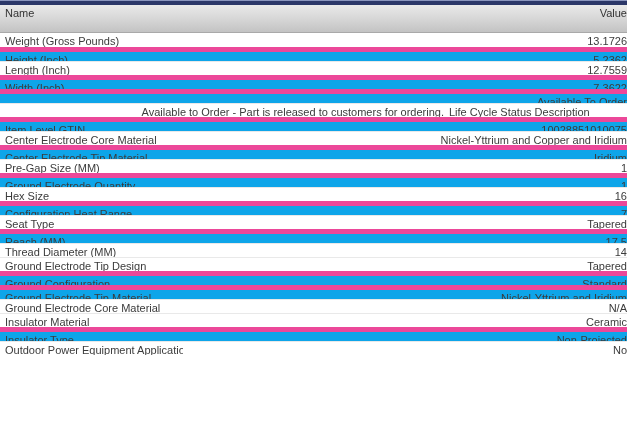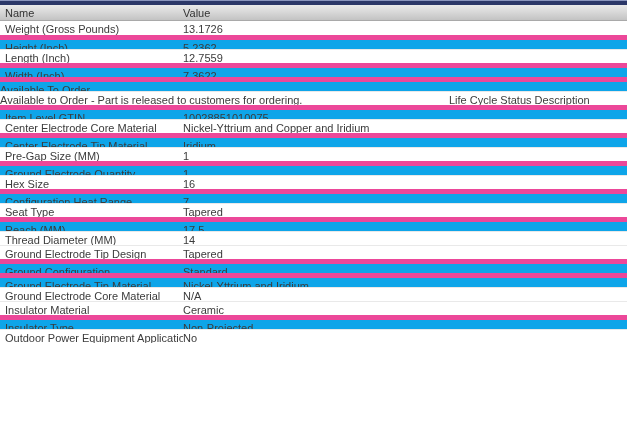--- a/index.html
+++ b/index.html
@@ -14,21 +14,21 @@
   .grid {
     width: 627px;
     background: #ffffff;
   }
   .accent-bar {
     height: 5px;
     background: linear-gradient(to bottom, #8a95bd 0px, #8a95bd 1px, #2b3768 1px, #2b3768 100%);
   }
   .grid-header {
     display: flex;
-    height: 16px;
+    height: 28px;
     background: linear-gradient(to bottom, #e9e9e9 0%, #d9d9d9 45%, #c3c3c3 100%);
     border-bottom: 1px solid #a9a9a9;
     box-sizing: border-box;
   }
   .grid-header .cell {
     font-size: 11px;
     line-height: 16px;
     color: #333333;
     cursor: default;
   }
@@ -38,20 +38,21 @@
     overflow: hidden;
   }
   .cell.name {
     width: 183px;
     padding-left: 5px;
     flex: 0 0 auto;
   }
   .cell.value {
     flex: 1 1 auto;
     padding-left: 0;
+    text-align: right;
   }
   .row {
     display: flex;
     height: 14px;
     box-sizing: border-box;
     border-top: 1px solid #e9e9e9;
     background: #ffffff;
   }
   .row:first-child {
     border-top: none;

